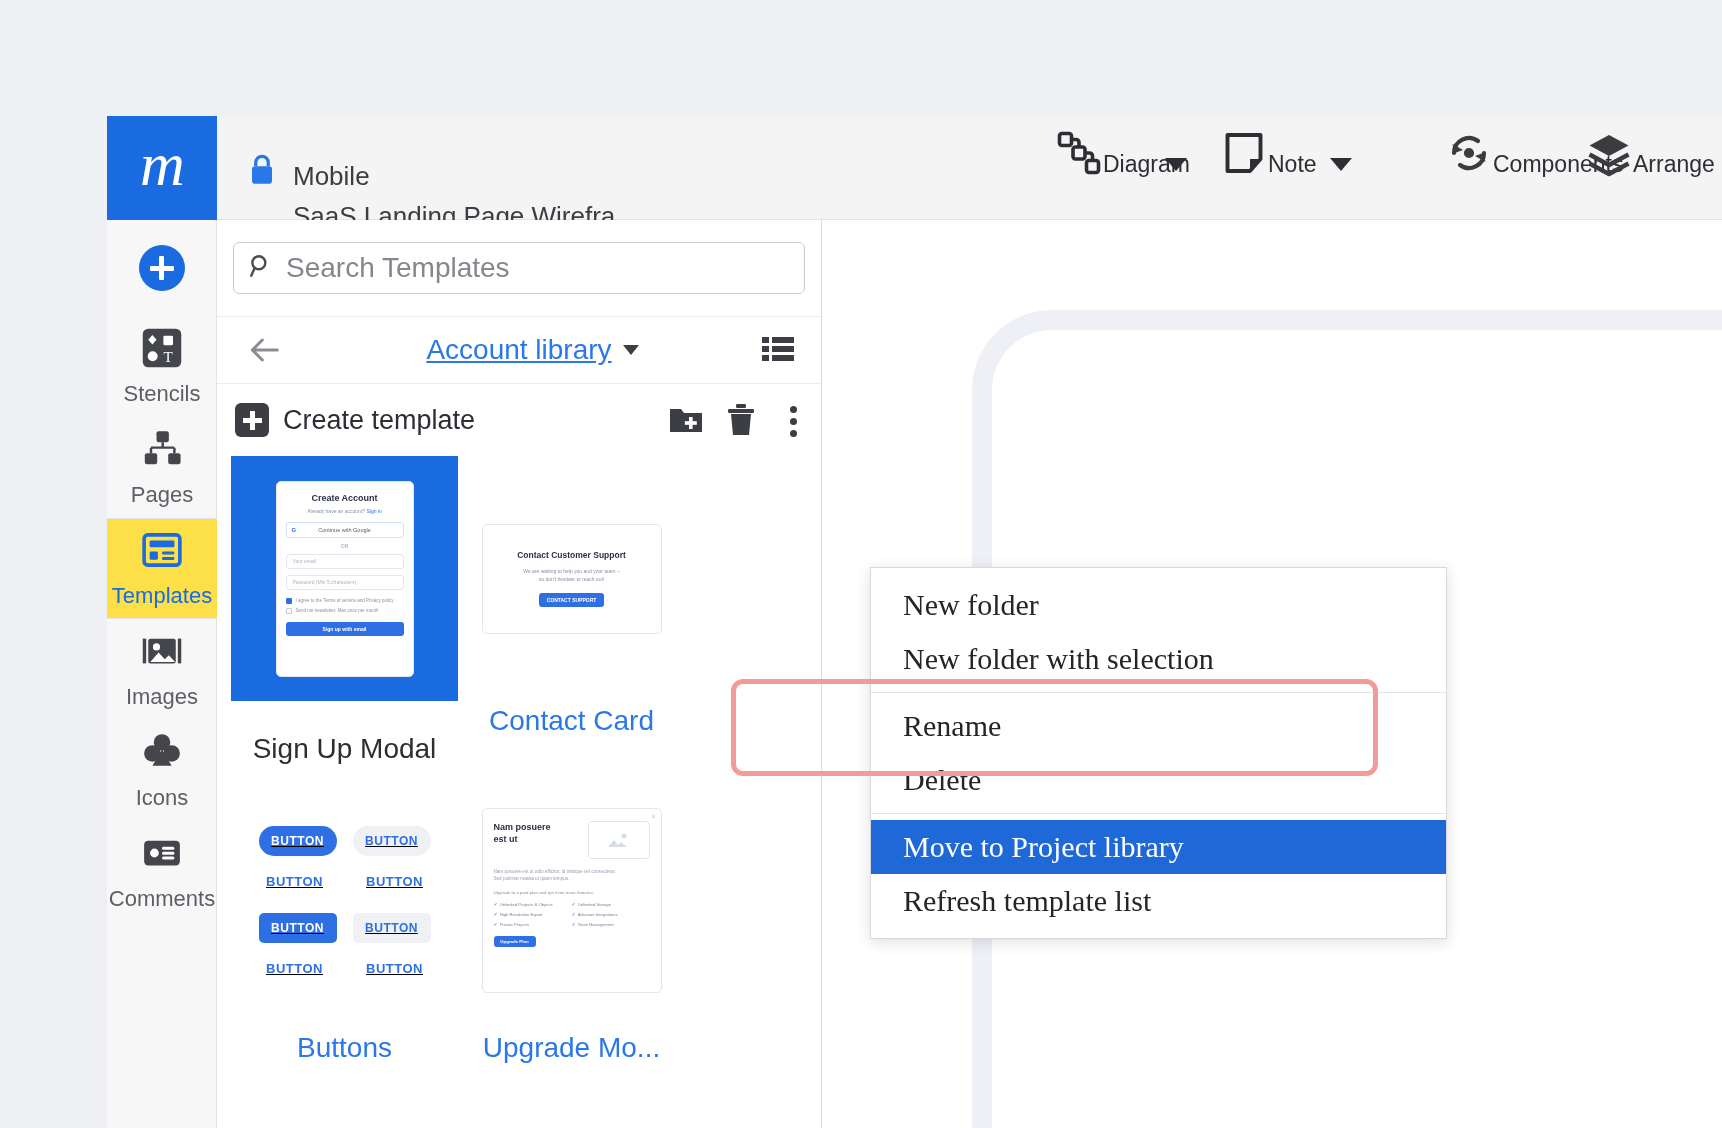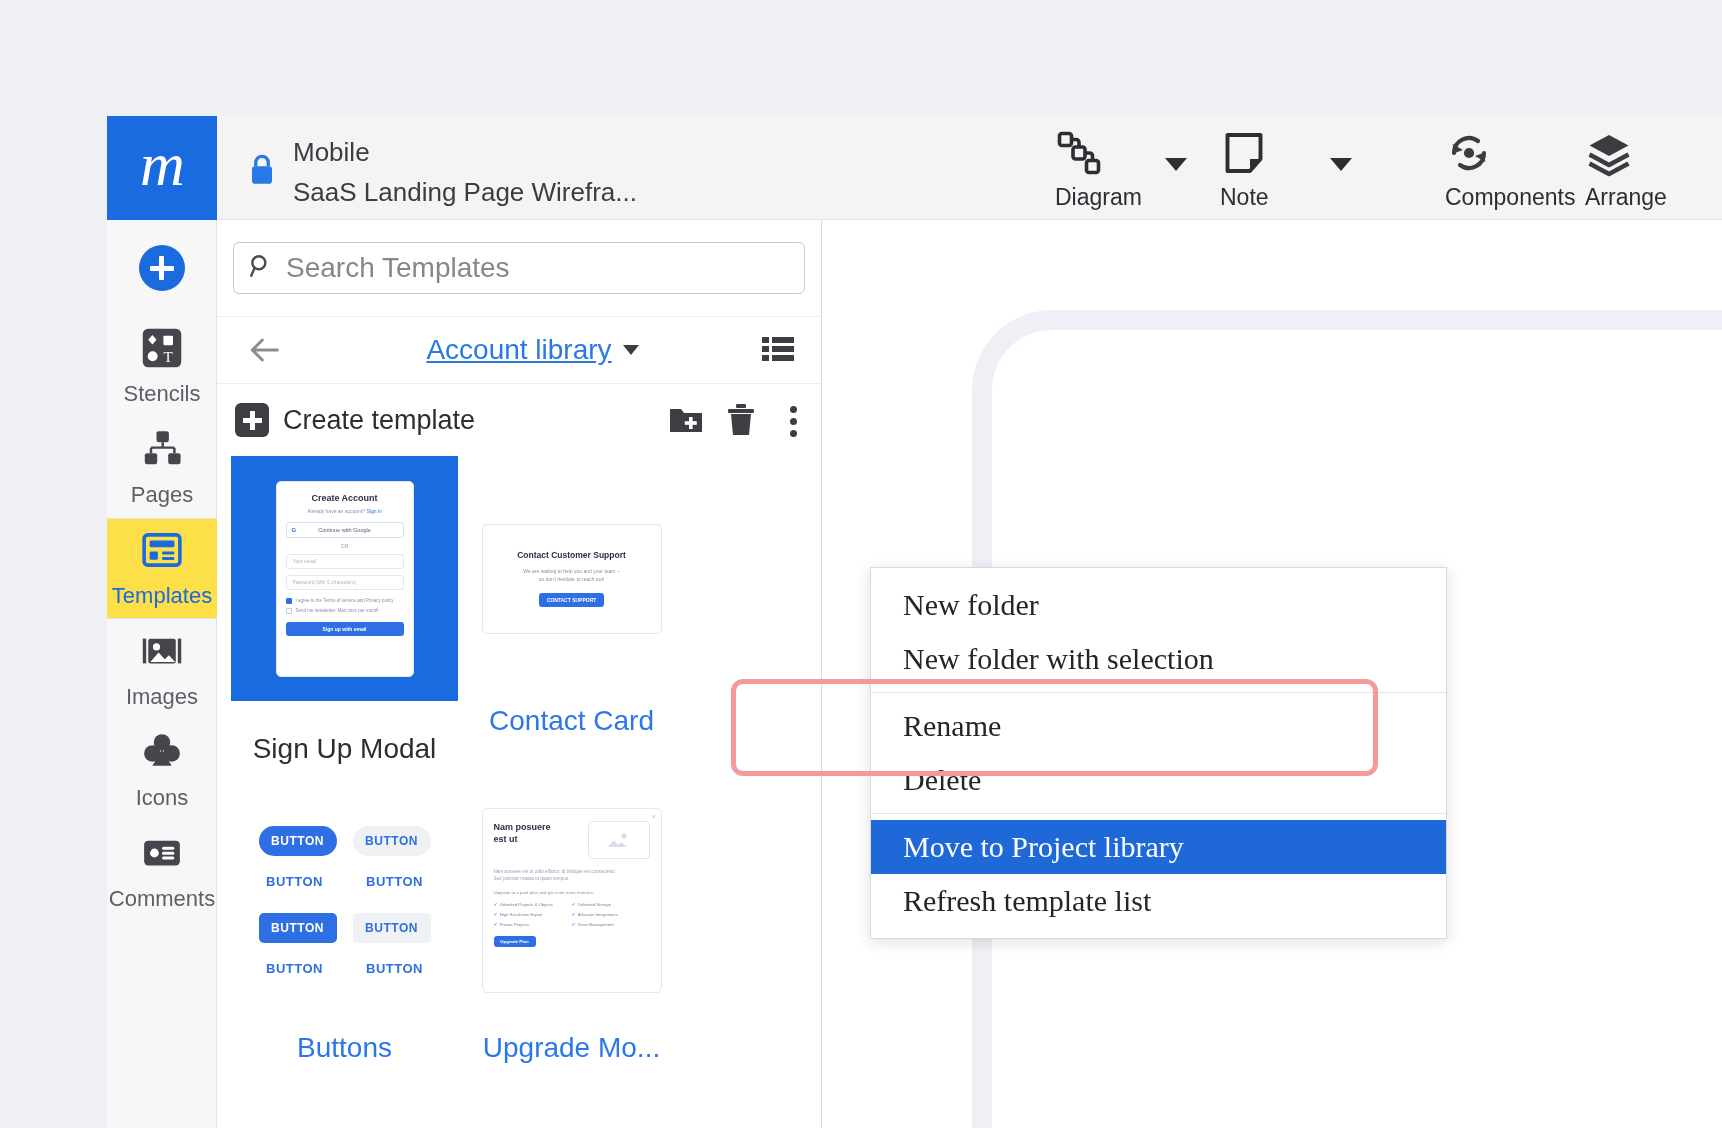--- a/index.html
+++ b/index.html
@@ -34,26 +34,26 @@
     display: flex; align-items: center; justify-content: center;
   }
   .logo-m {
     color: #fff; font-family: "Liberation Serif", serif;
     font-style: italic; font-size: 62px; font-weight: 400;
     line-height: 1; letter-spacing: -1px;
     transform: translateY(-4px);
   }
   .lock-icon { position: absolute; left: 140px; top: 36px; }
   .doc-titles { position: absolute; left: 186px; top: 16px; }
-  .doc-line1 { font-size: 26px; color: #3b3d42; line-height: 40px; }
+  .doc-line1 { font-size: 26px; color: #3b3d42; line-height: 40px; margin-top: 24px; }
   .doc-line2 { font-size: 26px; color: #3b3d42; line-height: 40px; }
 
   .tool-group { position: absolute; top: 12px; height: 92px; display: flex; align-items: flex-start; }
   .tool {
-    display: flex; flex-direction: column; align-items: flex-start;
+    display: flex; flex-direction: row; align-items: flex-end;
     width: 110px; cursor: pointer;
   }
   .tool .glyph { height: 50px; display: flex; align-items: center; justify-content: center; }
   .tool .tlabel { font-size: 23px; color: #2c2e33; margin-top: 6px; }
   .caret {
     width: 0; height: 0;
     border-left: 11px solid transparent;
     border-right: 11px solid transparent;
     border-top: 13px solid #2c2e33;
     margin-top: 30px; cursor: pointer;
@@ -490,21 +490,21 @@
                 <div class="mini-btn-blue" style="margin:10px 22px 0;">
                   <span>CONTACT SUPPORT</span>
                 </div>
               </div>
             </div>
           </div>
           <div class="card-title">Contact Card</div>
         </div>
 
         <div class="cell">
-          <div class="card" style="height:255px;">
+          <div class="card" style="height:255px;text-decoration:underline;">
             <div style="display:flex;flex-direction:column;gap:18px;align-items:center;">
               <div style="display:flex;gap:16px;align-items:center;">
                 <div class="btn-pill bp-solid">BUTTON</div>
                 <div class="btn-pill bp-ghost">BUTTON</div>
               </div>
               <div style="display:flex;gap:22px;align-items:center;">
                 <div class="bp-text" style="width:78px;text-align:center;">BUTTON</div>
                 <div class="bp-text" style="width:78px;text-align:center;">BUTTON</div>
               </div>
               <div style="display:flex;gap:16px;align-items:center;margin-top:6px;">

